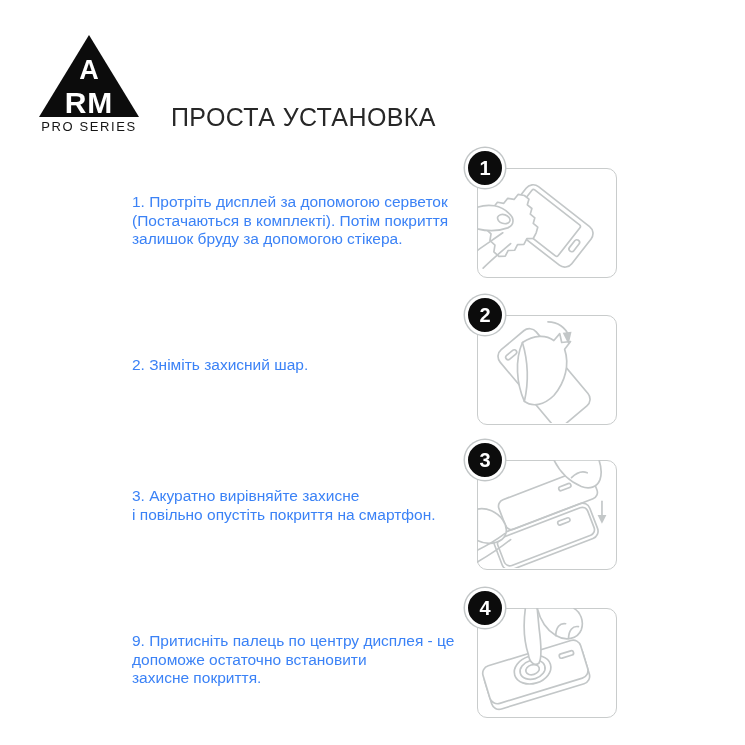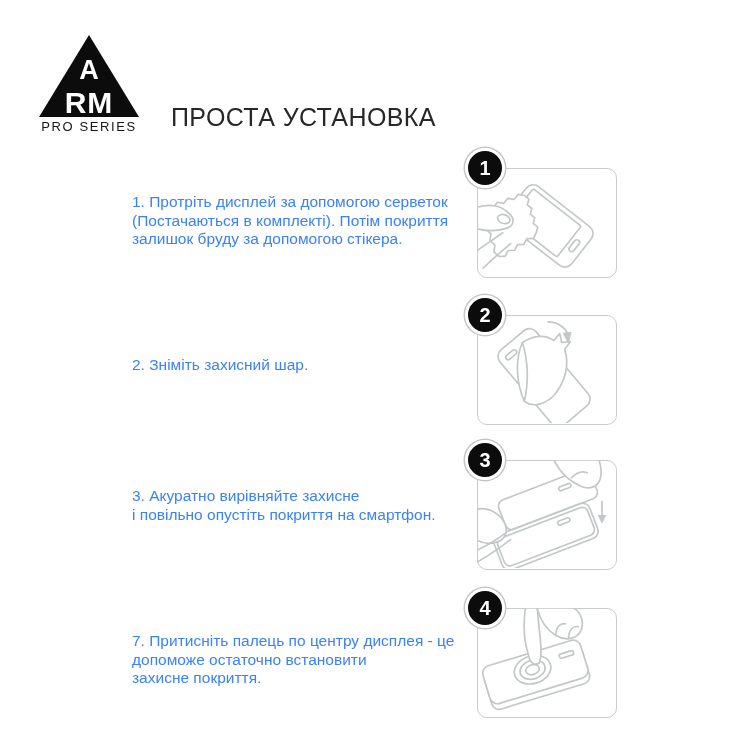--- a/index.html
+++ b/index.html
@@ -140,21 +140,21 @@
           <path d="M96,18 C101,13 107,11 112,13"></path>
           <path d="M127,42 L127,58"></path>
           <path class="afill" d="M122.5,56 L131.5,56 L127,65 Z"></path>
         </svg>
       </div>
     </div>
   </section>
 
   <section>
     <div class="step-text" style="top:632px">
-      <div>7. Притисніть палець по центру дисплея - це</div>
+      <div>9. Притисніть палець по центру дисплея - це</div>
       <div>допоможе остаточно встановити</div>
       <div>захисне покриття.</div>
     </div>
     <div class="illus" style="top:588px">
       <div class="badge">
         <span>4</span>
       </div>
       <div class="frame">
         <svg viewBox="0 0 140 110" class="art">
           <g transform="translate(60,68) rotate(-17)">

